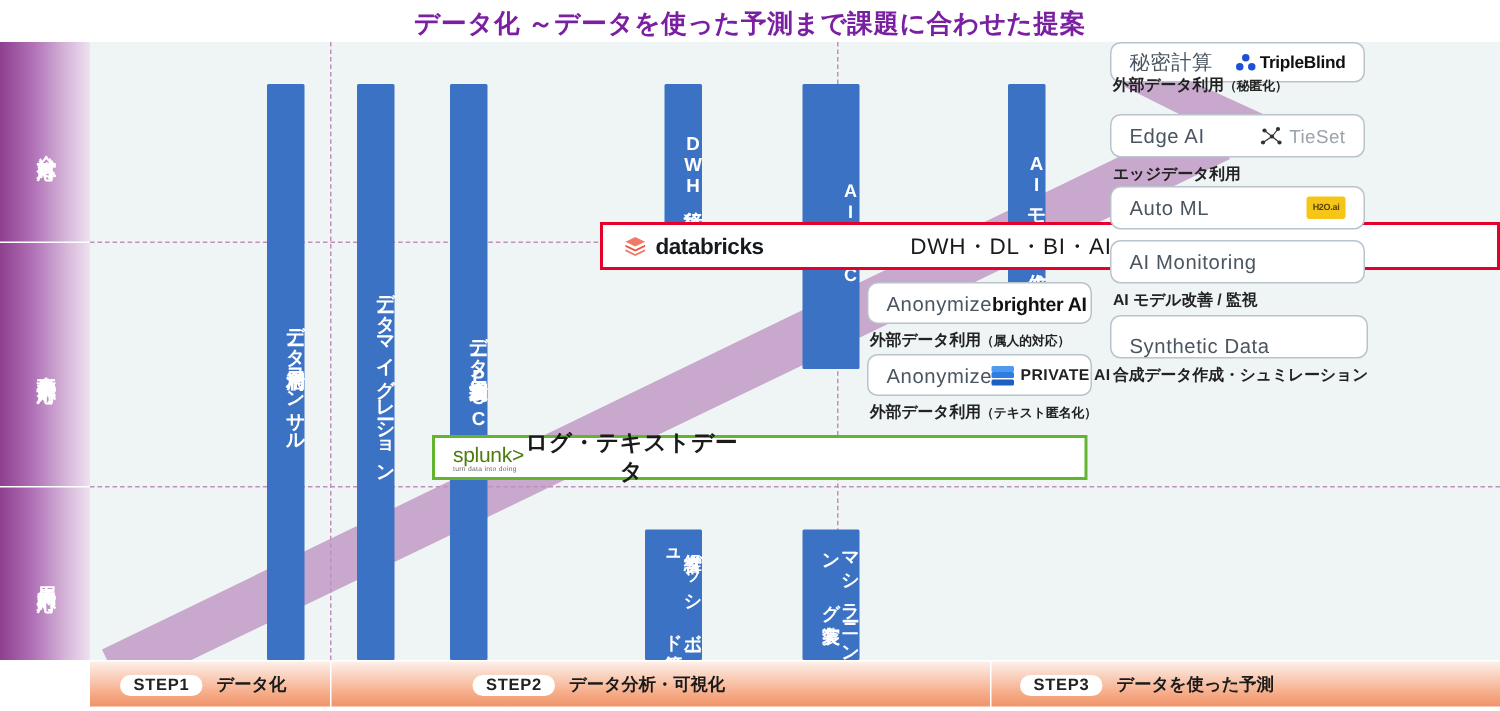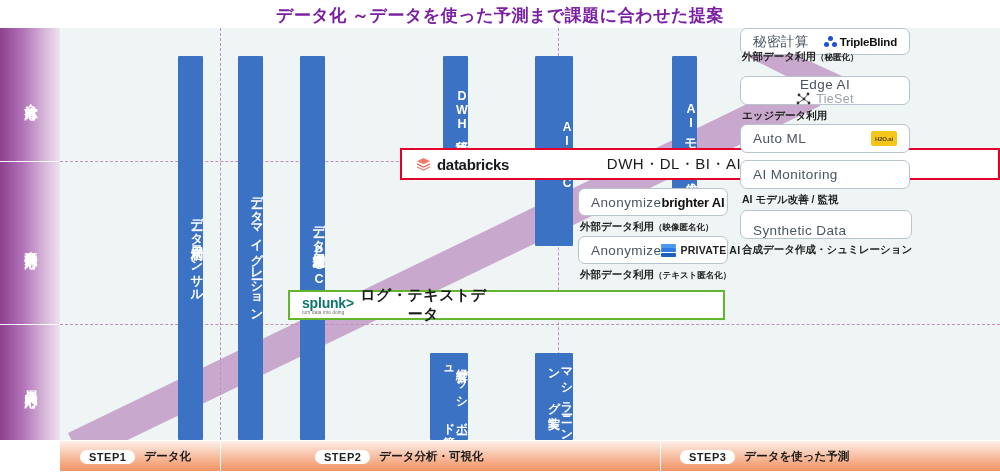--- a/index.html
+++ b/index.html
@@ -76,21 +76,21 @@
            font-size:6px;font-weight:bold;color:#5a4300;letter-spacing:-.2px;}
   .brighter{font-size:13px;font-weight:bold;color:#111;letter-spacing:-.2px;}
   .privateai{font-size:10.5px;font-weight:bold;color:#222;letter-spacing:.3px;}
   .pai-stack{display:inline-block;width:15px;height:13px;position:relative;margin-right:4px;}
   .pai-stack i{position:absolute;left:0;width:15px;height:4px;background:#2f7de1;
                border-radius:1px;transform:skewX(-0deg);}
   .pai-stack i:nth-child(1){top:0;background:#4d9bf0;}
   .pai-stack i:nth-child(2){top:4.5px;background:#2f7de1;}
   .pai-stack i:nth-child(3){top:9px;background:#1b5fc0;}
   .dbx-txt{font-size:15px;font-weight:bold;color:#16191d;letter-spacing:-.3px;}
-  .splunk-txt{font-size:14px;font-weight:bold;color:#0f766e;letter-spacing:-.2px;line-height:1;}
+  .splunk-txt{font-size:14px;font-weight:normal;color:#4d7c0f;letter-spacing:-.2px;line-height:1;}
   .splunk-sub{font-size:4.5px;color:#666;letter-spacing:.2px;}
 
   
   #steps{position:absolute;left:60px;top:441px;width:940px;height:30px;
          background:linear-gradient(180deg,#fdf0ea 0%,#f5a882 75%,#f0936a 100%);}
   .stepdiv{position:absolute;top:0;height:33px;width:0;border-left:1px solid #ffffff;}
   .stepgrp{position:absolute;top:8px;display:flex;align-items:center;}
   .steppill{background:#ffffff;border-radius:10px;padding:1px 9px;
             font-size:11px;font-weight:bold;color:#222;letter-spacing:.5px;}
   .steplabel{margin-left:9px;font-size:11.5px;font-weight:bold;color:#1a1a1a;}
@@ -172,21 +172,21 @@
             <i></i>
             <i></i>
           </span>
         <span class="tb-txt">TripleBlind</span>
       </span>
     </div>
     <div class="caption" style="left:682px;top:22px;">
       <span>外部データ利用</span><span class="sm">（秘匿化）</span>
     </div>
 
-    <div class="card" style="left:680px;top:48px;width:170px;height:29px;flex-direction:column;">
+    <div class="card" style="left:680px;top:48px;width:170px;height:29px;">
       <span class="cname">Edge AI</span>
       <span class="clogo">
         <svg width="16" height="14" viewBox="0 0 16 14" style="margin-right:4px;">
           <circle cx="3" cy="3" r="1.4" fill="#333"></circle>
             <circle cx="12" cy="2" r="1.4" fill="#333"></circle>
           <circle cx="8" cy="7" r="1.4" fill="#333"></circle>
             <circle cx="2" cy="11" r="1.4" fill="#333"></circle>
           <circle cx="13" cy="11" r="1.4" fill="#333"></circle>
           <path d="M3 3 L8 7 L12 2 M8 7 L2 11 M8 7 L13 11" stroke="#333" stroke-width="0.8" fill="none"></path>
         </svg>
@@ -218,21 +218,21 @@
       <span>合成データ作成・シュミレーション</span>
     </div>
 
     <div class="card" style="left:518px;top:160px;width:150px;height:28px;">
       <span class="cname">Anonymize</span>
       <span class="clogo">
         <span class="brighter">brighter AI</span>
       </span>
     </div>
     <div class="caption" style="left:520px;top:192px;">
-      <span>外部データ利用</span><span class="sm">（映像匿名化）</span>
+      <span>外部データ利用</span><span class="sm">（属人的対応）</span>
     </div>
 
     <div class="card" style="left:518px;top:208px;width:150px;height:28px;">
       <span class="cname">Anonymize</span>
       <span class="clogo">
         <span class="pai-stack">
             <i></i>
             <i></i>
             <i></i>
           </span>

